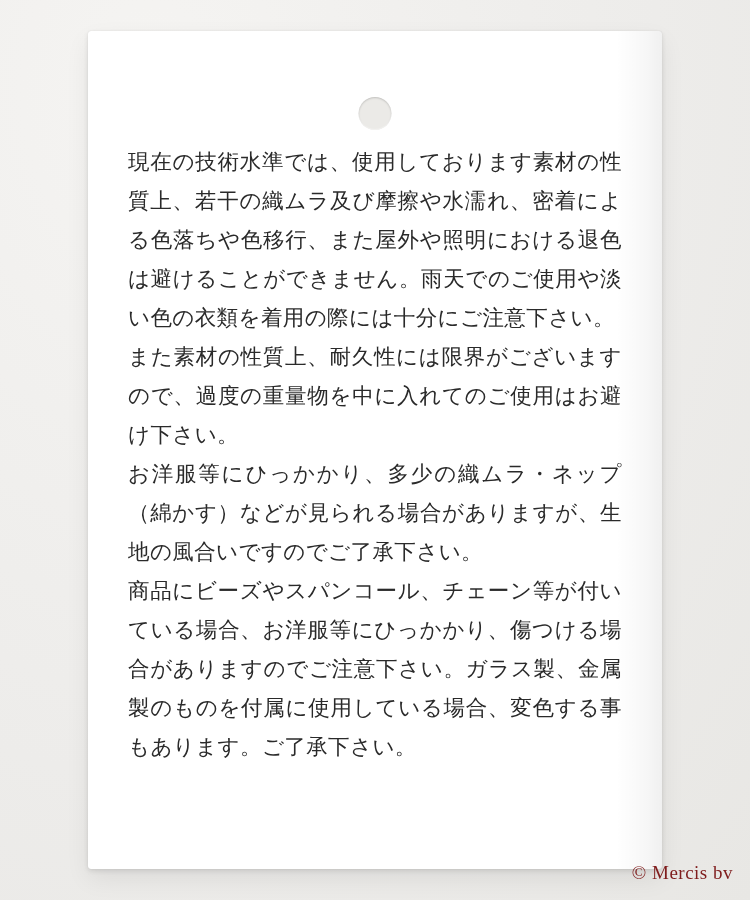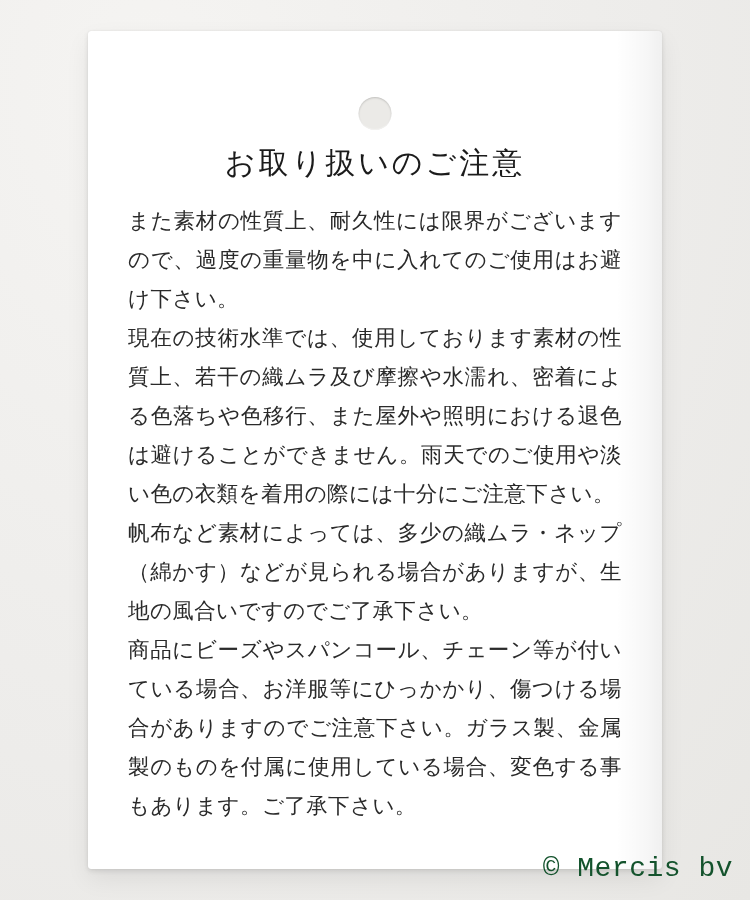--- a/index.html
+++ b/index.html
@@ -97,40 +97,39 @@
     text-align: justify;
     text-justify: inter-character;
     margin: 0;
     letter-spacing: 0.4px;
   }
 
   .copyright {
     position: absolute;
     right: 17px;
     bottom: 16px;
-    font-family: Liberation Mono, monospace;
-    font-size: 28px;
-    color: #14532d;
+    font-family: Liberation Serif, serif;
+    font-size: 19px;
+    color: #7f1d1d;
     letter-spacing: 0.5px;
   }
 </style>
 </head>
 <body>
 
 <div class="bg-texture"></div>
 
 <div class="care-tag">
   <div class="tag-shade"></div>
   <div class="punch-hole"></div>
 
   <div class="tag-content">
-    <h1 class="tag-title">お取り扱いのご注意</h1>
 
     <div class="para-list">
+      <p class="para">現在の技術水準では、使用しております素材の性質上、若干の織ムラ及び摩擦や水濡れ、密着による色落ちや色移行、また屋外や照明における退色は避けることができません。雨天でのご使用や淡い色の衣類を着用の際には十分にご注意下さい。</p>
       <p class="para">また素材の性質上、耐久性には限界がございますので、過度の重量物を中に入れてのご使用はお避け下さい。</p>
-      <p class="para">現在の技術水準では、使用しております素材の性質上、若干の織ムラ及び摩擦や水濡れ、密着による色落ちや色移行、また屋外や照明における退色は避けることができません。雨天でのご使用や淡い色の衣類を着用の際には十分にご注意下さい。</p>
-      <p class="para">帆布など素材によっては、多少の織ムラ・ネップ（綿かす）などが見られる場合がありますが、生地の風合いですのでご了承下さい。</p>
+      <p class="para">お洋服等にひっかかり、多少の織ムラ・ネップ（綿かす）などが見られる場合がありますが、生地の風合いですのでご了承下さい。</p>
       <p class="para">商品にビーズやスパンコール、チェーン等が付いている場合、お洋服等にひっかかり、傷つける場合がありますのでご注意下さい。ガラス製、金属製のものを付属に使用している場合、変色する事もあります。ご了承下さい。</p>
     </div>
   </div>
 </div>
 
 <div class="copyright">© Mercis bv</div>
 
 </body></html>

